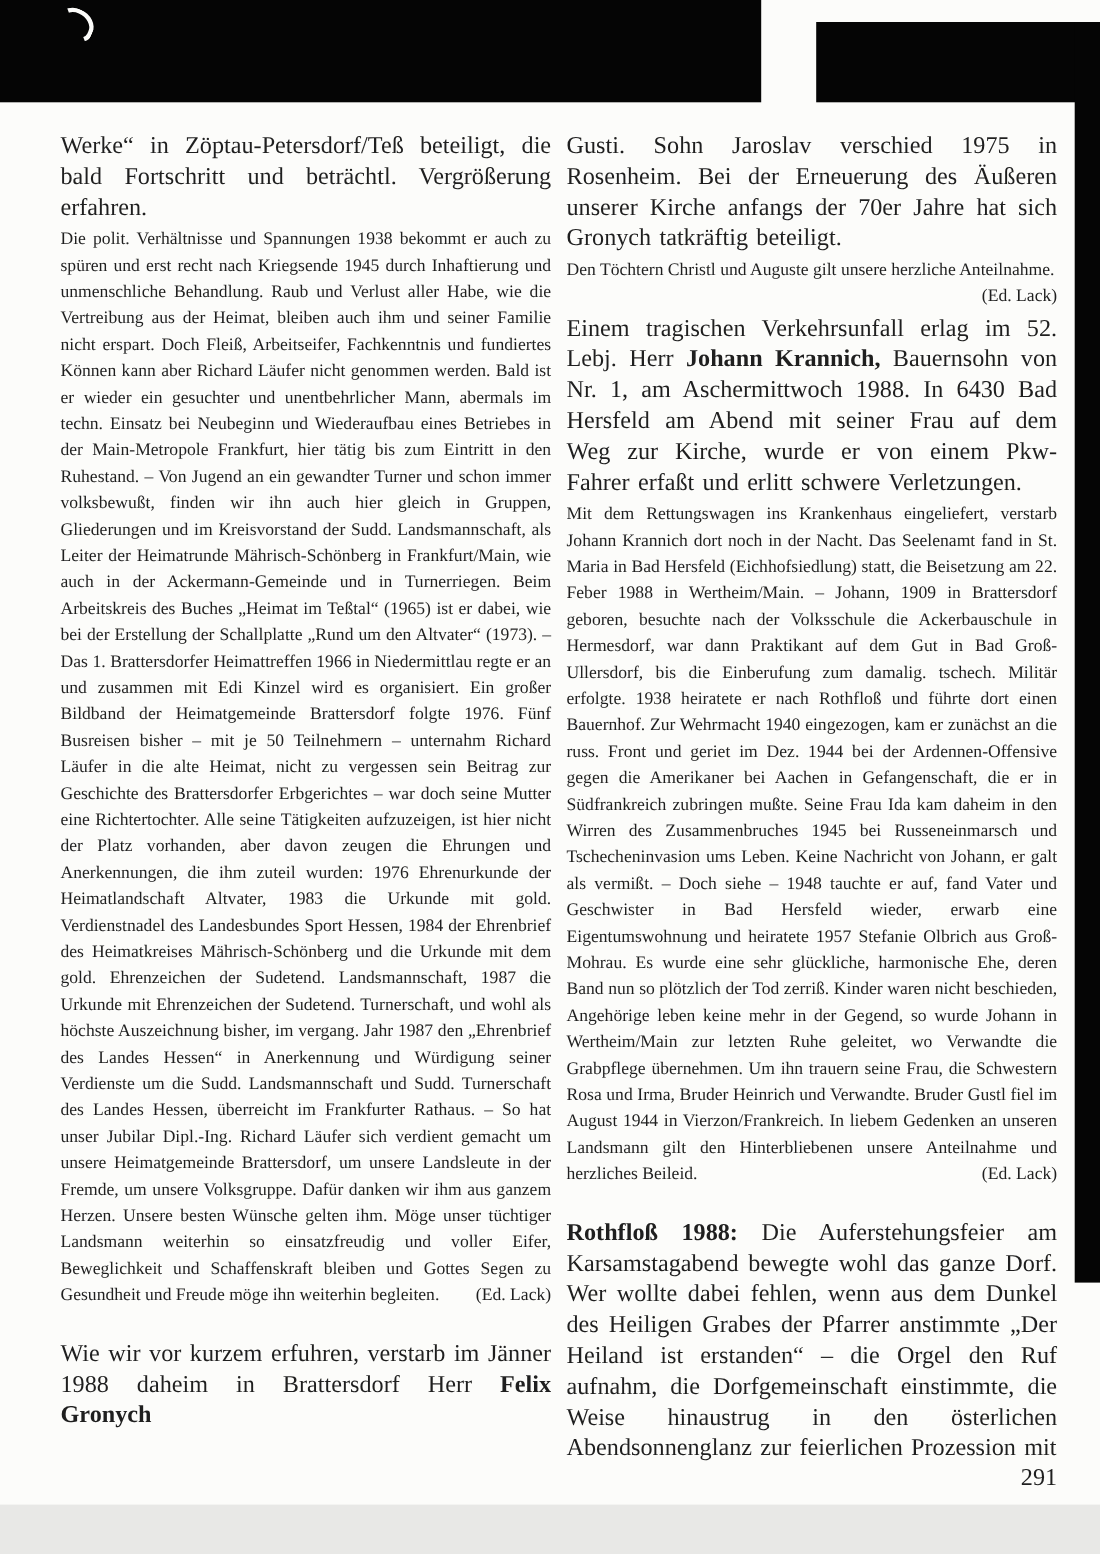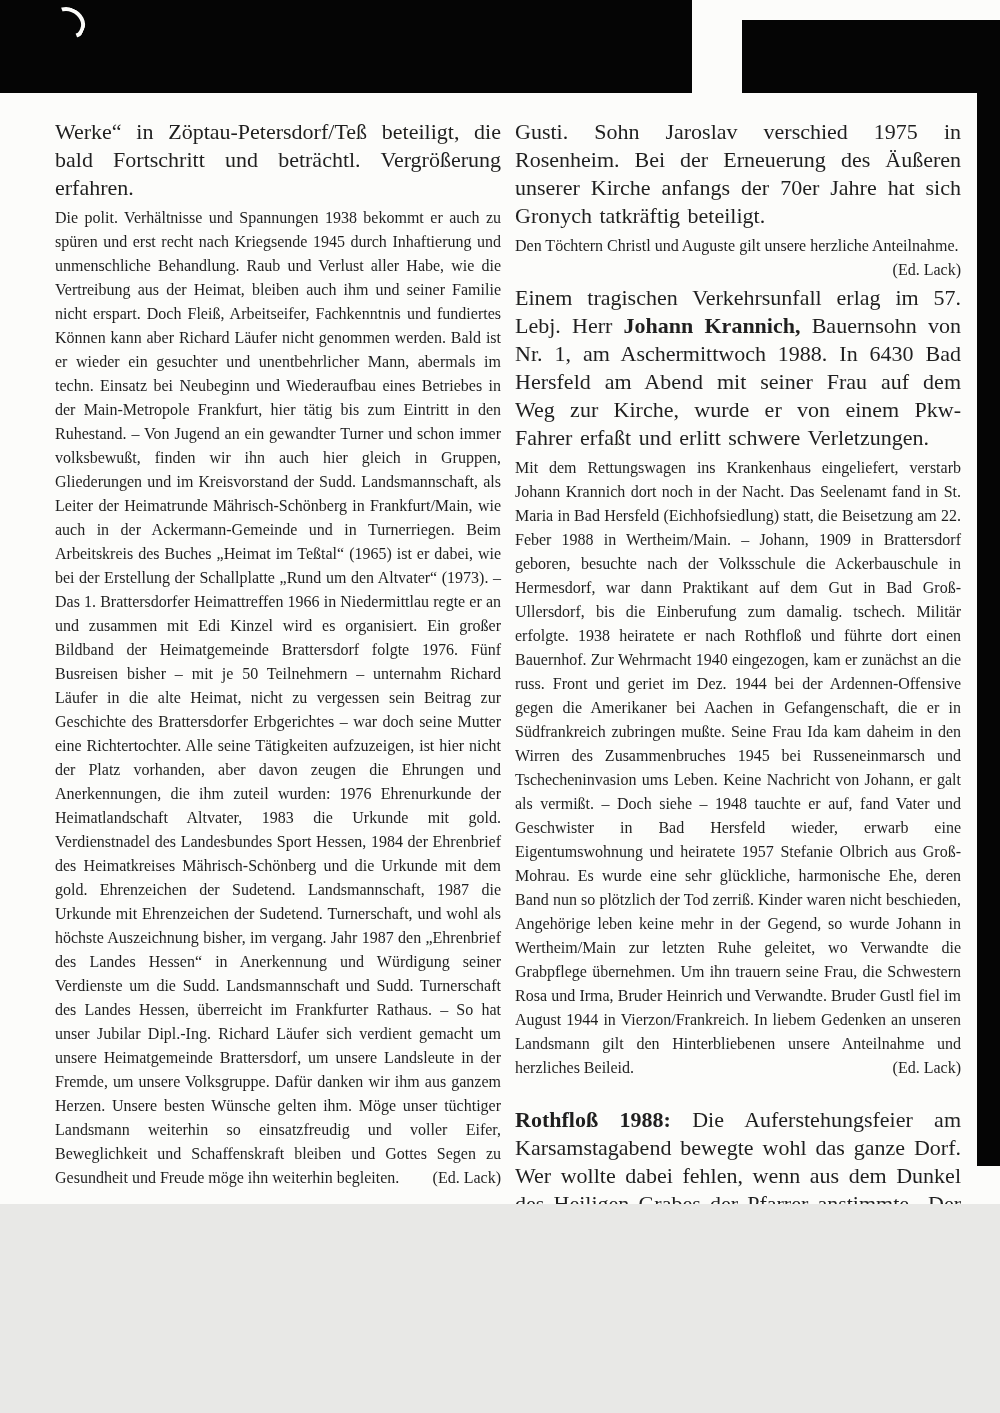--- a/index.html
+++ b/index.html
@@ -1,18 +1,18 @@
 <!DOCTYPE html>
 <html lang="de"><head>
 <meta charset="utf-8">
 <style>
   html,body{margin:0;padding:0;background:#e8e8e6;}
   .page{
     position:relative;
-    width:1000px;height:1204px;
+    width:1000px;height:1368px;
     background:#fcfcfa;
     overflow:hidden;
     font-family:"Liberation Serif","DejaVu Serif",serif;
     color:#1f1f1f;
   }
   
   .bar{position:absolute;background:#050505;}
   .bar-top-left{left:0;top:0;width:692px;height:93px;}
   .bar-top-right{left:742px;top:20px;width:236px;height:73px;}
   .bar-right-stripe{left:977px;top:20px;width:23px;height:1146px;}
@@ -63,21 +63,21 @@
 
   <div class="col col-right">
     <p class="lead">Gusti. Sohn Jaroslav verschied 1975 in Rosenheim. Bei der Erneuerung des Äußeren unserer Kirche anfangs der 70er Jahre hat sich Gronych tatkräftig beteiligt.</p>
 
     <p class="bodytext">
       <span>Den Töchtern Christl und Auguste gilt unsere herzliche Anteilnahme.</span>
       <span class="sig">(Ed. Lack)</span>
     </p>
 
     <p class="lead entry-gap">
-      <span>Einem tragischen Verkehrsunfall erlag im 57. Lebj. Herr </span><span class="b">Johann Krannich,</span><span> Bauernsohn von Nr. 1, am Aschermittwoch 1988. In 6430 Bad Hersfeld am Abend mit seiner Frau auf dem Weg zur Kirche, wurde er von einem Pkw-Fahrer erfaßt und erlitt schwere Verletzungen.</span>
+      <span>Einem tragischen Verkehrsunfall erlag im 52. Lebj. Herr </span><span class="b">Johann Krannich,</span><span> Bauernsohn von Nr. 1, am Aschermittwoch 1988. In 6430 Bad Hersfeld am Abend mit seiner Frau auf dem Weg zur Kirche, wurde er von einem Pkw-Fahrer erfaßt und erlitt schwere Verletzungen.</span>
     </p>
 
     <p class="bodytext">
       <span>Mit dem Rettungswagen ins Krankenhaus eingeliefert, verstarb Johann Krannich dort noch in der Nacht. Das Seelenamt fand in St. Maria in Bad Hersfeld (Eichhofsiedlung) statt, die Beisetzung am 22. Feber 1988 in Wertheim/Main. – Johann, 1909 in Brattersdorf geboren, besuchte nach der Volksschule die Ackerbauschule in Hermesdorf, war dann Praktikant auf dem Gut in Bad Groß-Ullersdorf, bis die Einberufung zum damalig. tschech. Militär erfolgte. 1938 heiratete er nach Rothfloß und führte dort einen Bauernhof. Zur Wehrmacht 1940 eingezogen, kam er zunächst an die russ. Front und geriet im Dez. 1944 bei der Ardennen-Offensive gegen die Amerikaner bei Aachen in Gefangenschaft, die er in Südfrankreich zubringen mußte. Seine Frau Ida kam daheim in den Wirren des Zusammenbruches 1945 bei Russeneinmarsch und Tschecheninvasion ums Leben. Keine Nachricht von Johann, er galt als vermißt. – Doch siehe – 1948 tauchte er auf, fand Vater und Geschwister in Bad Hersfeld wieder, erwarb eine Eigentumswohnung und heiratete 1957 Stefanie Olbrich aus Groß-Mohrau. Es wurde eine sehr glückliche, harmonische Ehe, deren Band nun so plötzlich der Tod zerriß. Kinder waren nicht beschieden, Angehörige leben keine mehr in der Gegend, so wurde Johann in Wertheim/Main zur letzten Ruhe geleitet, wo Verwandte die Grabpflege übernehmen. Um ihn trauern seine Frau, die Schwestern Rosa und Irma, Bruder Heinrich und Verwandte. Bruder Gustl fiel im August 1944 in Vierzon/Frankreich. In liebem Gedenken an unseren Landsmann gilt den Hinterbliebenen unsere Anteilnahme und herzliches Beileid.</span>
       <span class="sig">(Ed. Lack)</span>
     </p>
 
     <p class="lead entry-gap">
       <span class="b">Rothfloß 1988:</span><span> Die Auferstehungsfeier am Karsamstagabend bewegte wohl das ganze Dorf. Wer wollte dabei fehlen, wenn aus dem Dunkel des Heiligen Grabes der Pfarrer anstimmte „Der Heiland ist erstanden“ – die Orgel den Ruf aufnahm, die Dorfgemeinschaft einstimmte, die Weise hinaustrug in den österlichen Abendsonnenglanz zur feierlichen Prozession mit</span>
     </p>

